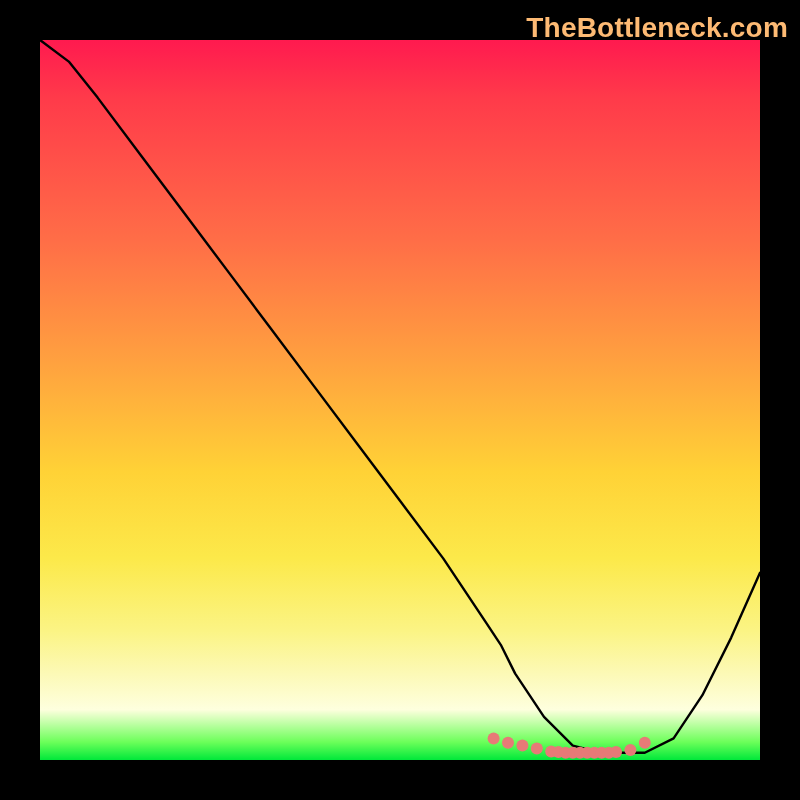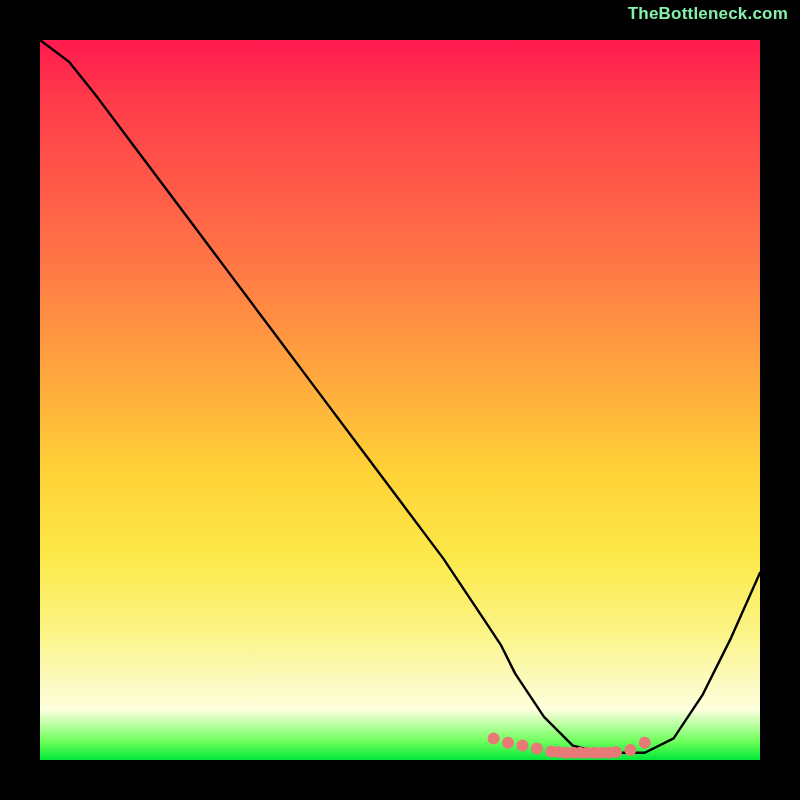--- a/index.html
+++ b/index.html
@@ -12,25 +12,25 @@
     font-family: Arial, Helvetica, sans-serif;
   }
   .frame {
     position: relative;
     width: 800px;
     height: 800px;
     background: #000;
   }
   .watermark {
     position: absolute;
-    top: 4px;
+    top: 12px;
     right: 12px;
-    font-size: 17px;
+    font-size: 28px;
     font-weight: 600;
-    color: #86efac;
+    color: #fdba74;
     letter-spacing: 0.2px;
     user-select: none;
   }
   .plot {
     position: absolute;
     left: 40px;
     top: 40px;
     width: 720px;
     height: 720px;
     

